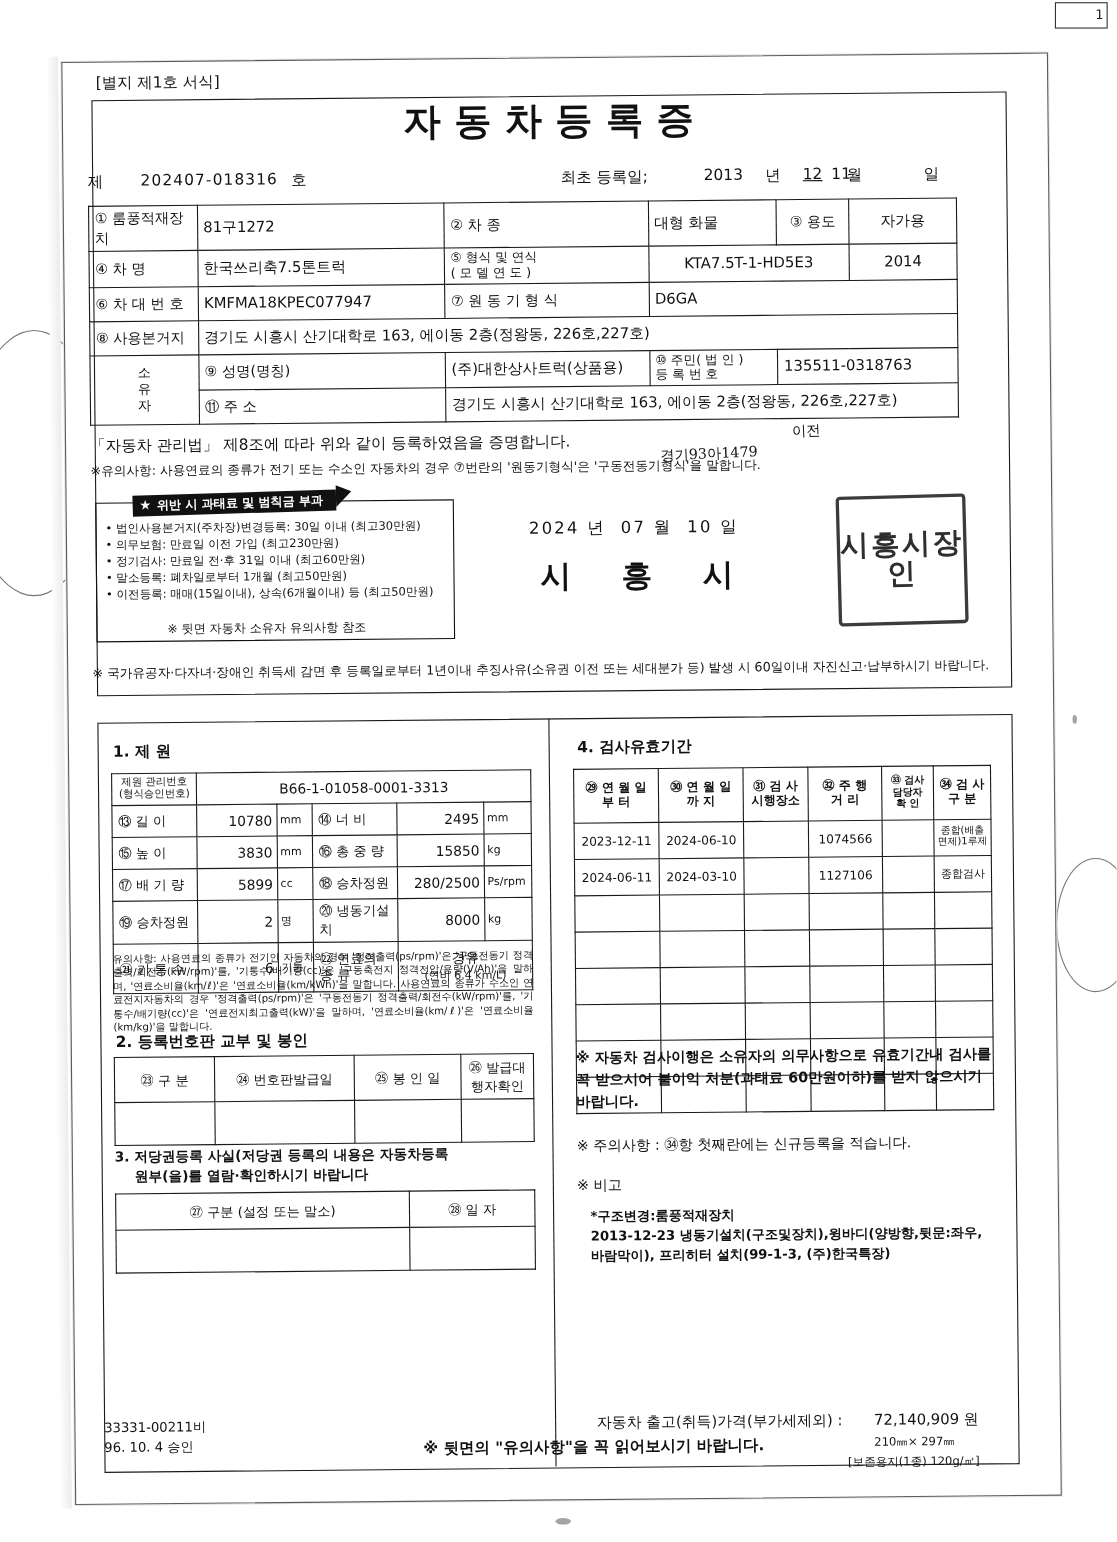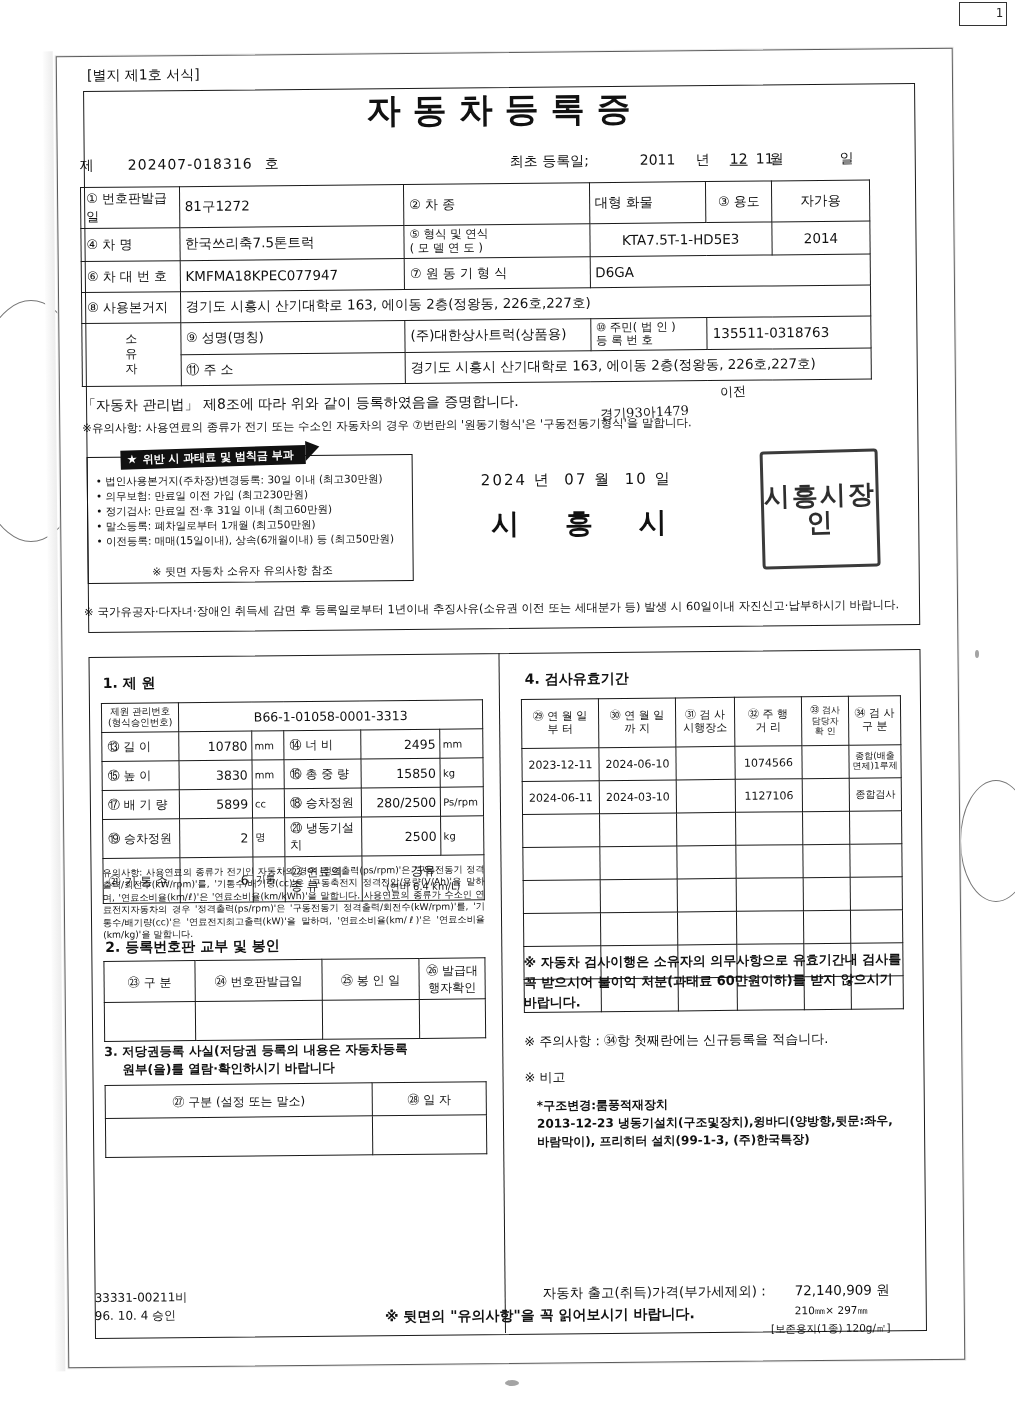--- a/index.html
+++ b/index.html
@@ -137,21 +137,21 @@
 
   table.plate{left:38px;top:904px;width:382px;}
   table.plate td{height:28px;font-size:12px;text-align:center;}
 
   table.mort{left:38px;top:1028px;width:382px;}
   table.mort td{height:28px;font-size:12px;text-align:center;}
   .mort-desc{position:absolute;left:38px;top:986px;width:382px;font-size:12.5px;line-height:1.4;font-weight:bold;}
 
   table.insp{left:458px;top:646px;width:380px;}
   table.insp th,table.insp td{border:1px solid #1a1a1a;font-size:11px;text-align:center;height:24px;padding:1px 2px;}
-  table.insp th{height:46px;font-weight:normal;line-height:1.15;}
+  table.insp th{height:46px;font-weight:bold;line-height:1.15;}
 
   .insp-warn{position:absolute;left:458px;top:900px;width:382px;font-size:13px;line-height:1.55;font-weight:bold;}
   .insp-note{position:absolute;left:458px;top:978px;width:382px;font-size:13px;}
   .insp-remark{position:absolute;left:458px;top:1016px;width:382px;font-size:13px;}
   .remark-body{position:absolute;left:470px;top:1044px;width:372px;font-size:12px;line-height:1.5;font-weight:bold;}
 
   .footer{position:absolute;left:26px;top:1232px;width:830px;font-size:12px;}
   .f-left{position:absolute;left:0;top:0;font-size:12px;line-height:1.5;}
   .f-mid{position:absolute;left:290px;top:22px;font-size:14px;font-weight:bold;}
   .f-price-l{position:absolute;left:448px;top:0;font-size:13.5px;}
@@ -181,32 +181,32 @@
 
     <div class="form-outer"></div>
 
     <div class="doc-title">자동차등록증</div>
 
     <div class="reg-no-row">
       <span class="je">제</span>
       <span class="num">202407-018316</span>
       <span class="ho">호</span>
       <span class="first">최초 등록일;</span>
-      <span class="y">2011</span>
+      <span class="y">2013</span>
       <span class="yl">년</span>
       <span class="m">12</span>
       <span class="ml">월</span>
       <span class="d">11</span>
       <span class="dl">일</span>
     </div>
 
     <table class="grid main-grid">
       <tbody>
           <tr>
-        <td class="lbl">① 번호판발급일</td>
+        <td class="lbl">① 룸풍적재장치</td>
         <td class="val" style="width:240px">81구1272</td>
         <td class="lbl" style="width:100px">② 차     종</td>
         <td class="val" style="width:140px">대형 화물</td>
         <td class="lbl c" style="width:70px">③ 용도</td>
         <td class="val c" style="width:110px">자가용</td>
       </tr>
       <tr>
         <td class="lbl">④ 차     명</td>
         <td class="val">한국쓰리축7.5톤트럭</td>
         <td class="lbl" style="white-space:pre-line;font-size:11.5px;line-height:1.2">⑤ 형식 및 연식
@@ -312,21 +312,21 @@
         <td class="u">cc</td>
         <td class="k">⑱ 승차정원</td>
         <td class="v">280/2500</td>
         <td class="u">Ps/rpm</td>
       </tr>
       <tr>
         <td class="k">⑲ 승차정원</td>
         <td class="v">2</td>
         <td class="u">명</td>
         <td class="k">⑳ 냉동기설치</td>
-        <td class="v">2500</td>
+        <td class="v">8000</td>
         <td class="u">kg</td>
       </tr>
       <tr>
         <td class="k" style="height:40px">㉑ 기 통 수</td>
         <td class="v">6</td>
         <td class="u">기통</td>
         <td class="k" style="white-space:pre-line;line-height:1.2">㉒ 연료의
     종   류</td>
         <td colspan="2" style="padding:0">
           <div style="text-align:center;font-size:12.5px">경유</div>

